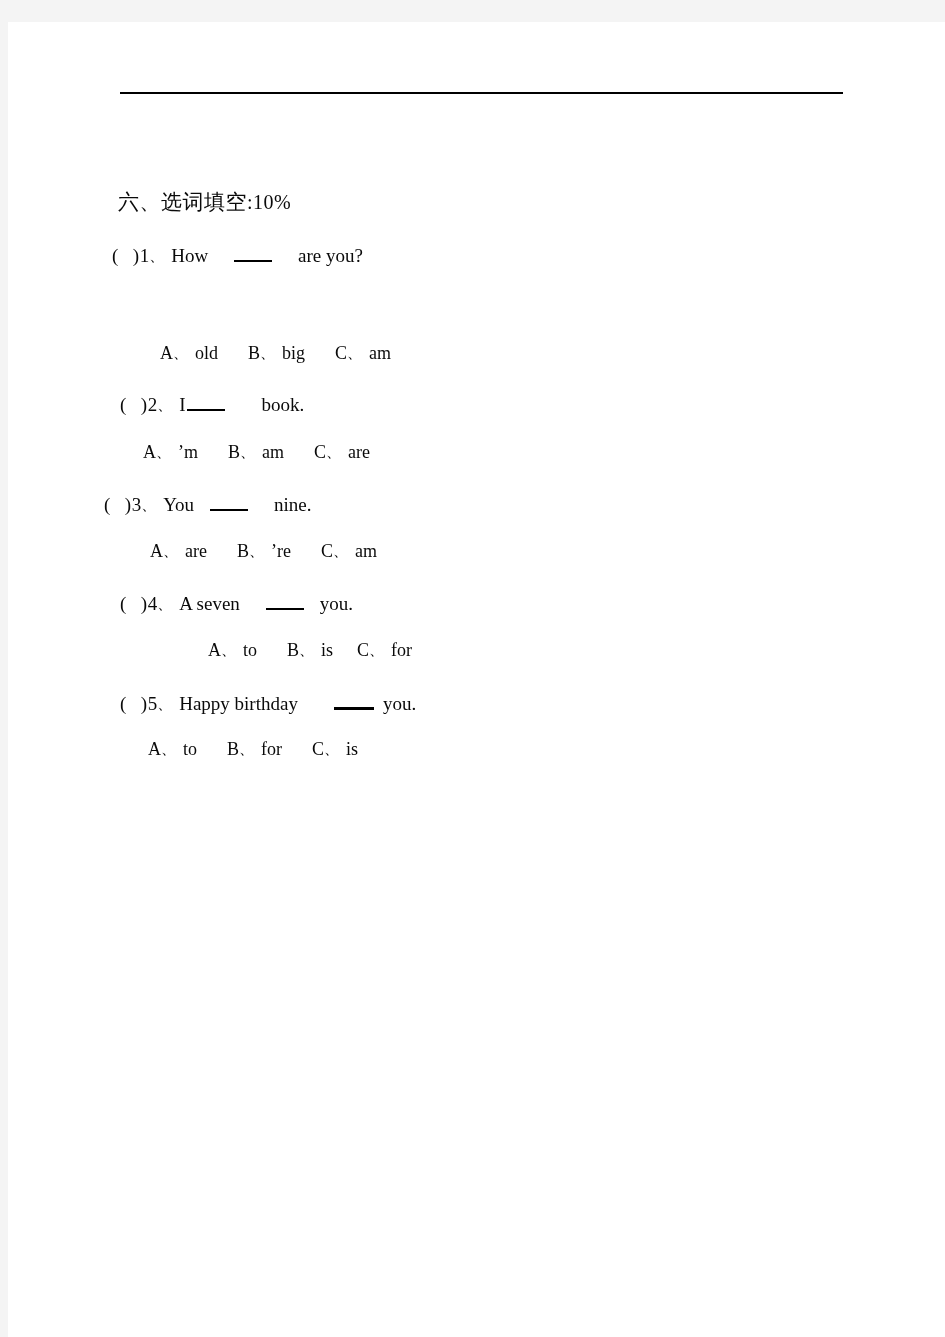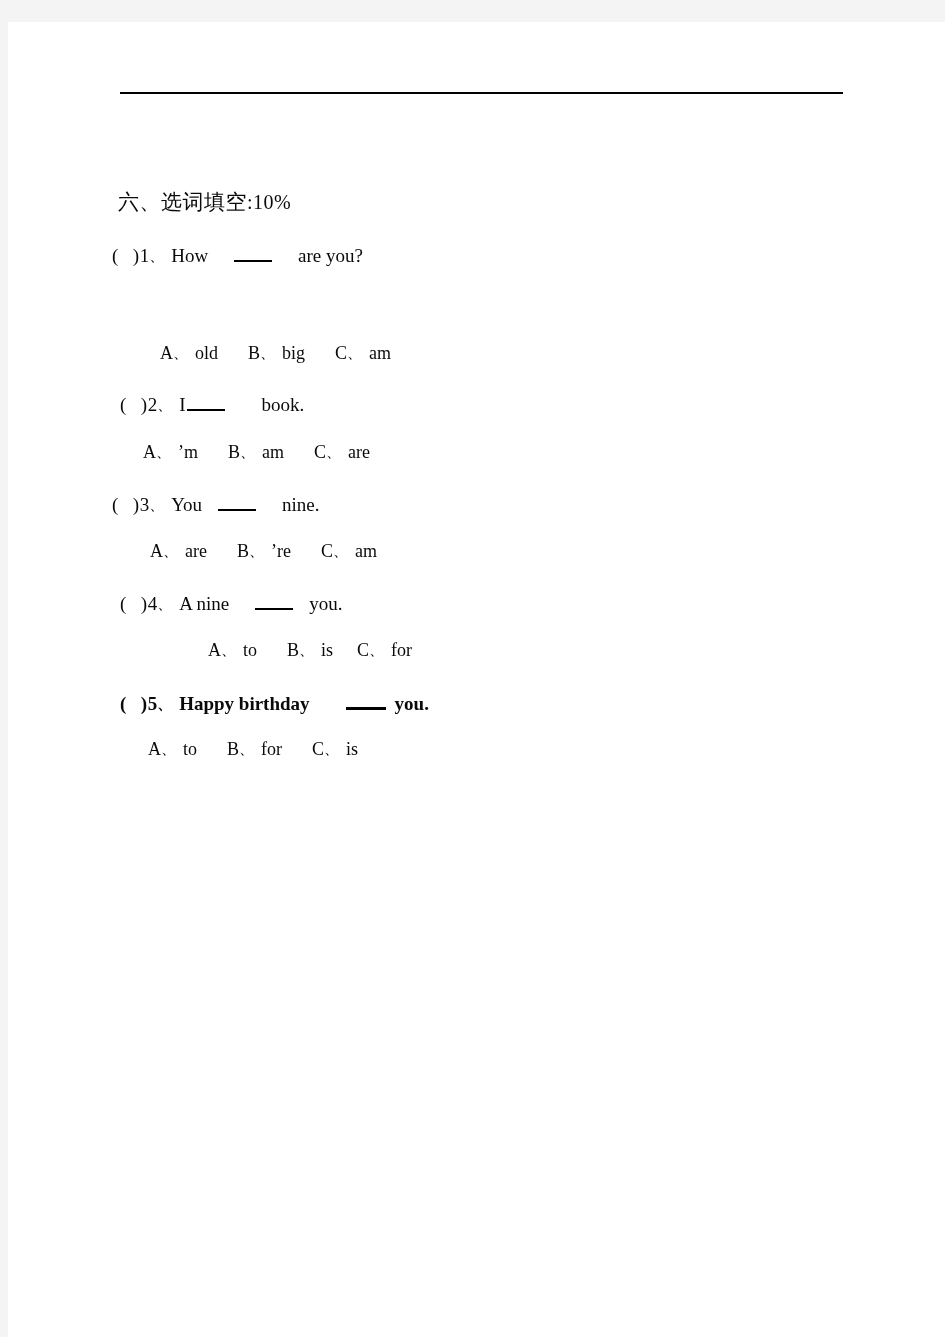--- a/index.html
+++ b/index.html
@@ -74,25 +74,25 @@
   .qline {
     font-size: 19px;
   }
   .optline {
     font-size: 18px;
   }
   .q1  { left: 104px; top: 182px; text-align: right; }
   .o1  { left: 152px; top: 281px; }
   .q2  { left: 112px; top: 331px; }
   .o2  { left: 135px; top: 380px; }
-  .q3  { left: 104px; top: 431px; }
+  .q3  { left: 96px; top: 431px; }
   .o3  { left: 142px; top: 479px; }
   .q4  { left: 112px; top: 530px; }
   .o4  { left: 200px; top: 578px; }
-  .q5  { left: 112px; top: 629px; font-weight: bold; }
+  .q5  { left: 112px; top: 629px; }
   .o5  { left: 140px; top: 677px; }
 
   .paren {
     letter-spacing: 0.5px;
   }
   .tick {
     font-family: "DejaVu Sans", sans-serif;
     font-size: 15px;
     position: relative;
     top: -1px;
@@ -153,21 +153,21 @@
 
     <div class="line qline q3">
       <span class="paren">(</span><span class="sp-md"></span><span class="paren">)</span><span>3</span><span class="tick">、</span><span class="sp-sm"></span><span>You</span><span class="sp-md"></span><span class="blank"></span><span class="sp-lg"></span><span>nine.</span>
     </div>
 
     <div class="line optline o3">
       <span>A</span><span class="tick">、</span><span class="sp-sm"></span><span>are</span><span class="opt-gap"></span><span>B</span><span class="tick">、</span><span class="sp-sm"></span><span>’re</span><span class="opt-gap"></span><span>C</span><span class="tick">、</span><span class="sp-sm"></span><span>am</span>
     </div>
 
     <div class="line qline q4">
-      <span class="paren">(</span><span class="sp-md"></span><span class="paren">)</span><span>4</span><span class="tick">、</span><span class="sp-sm"></span><span>A  nine</span><span class="sp-lg"></span><span class="blank"></span><span class="sp-md"></span><span>you.</span>
+      <span class="paren">(</span><span class="sp-md"></span><span class="paren">)</span><span>4</span><span class="tick">、</span><span class="sp-sm"></span><span>A  seven</span><span class="sp-lg"></span><span class="blank"></span><span class="sp-md"></span><span>you.</span>
     </div>
 
     <div class="line optline o4">
       <span>A</span><span class="tick">、</span><span class="sp-sm"></span><span>to</span><span class="opt-gap"></span><span>B</span><span class="tick">、</span><span class="sp-sm"></span><span>is</span><span class="sp-lg"></span><span>C</span><span class="tick">、</span><span class="sp-sm"></span><span>for</span>
     </div>
 
     <div class="line qline q5">
       <span class="paren">(</span><span class="sp-md"></span><span class="paren">)</span><span>5</span><span class="tick">、</span><span class="sp-sm"></span><span>Happy  birthday</span><span class="sp-xl"></span><span class="blank-bold"></span><span class="sp-sm"></span><span>you.</span>
     </div>
 

